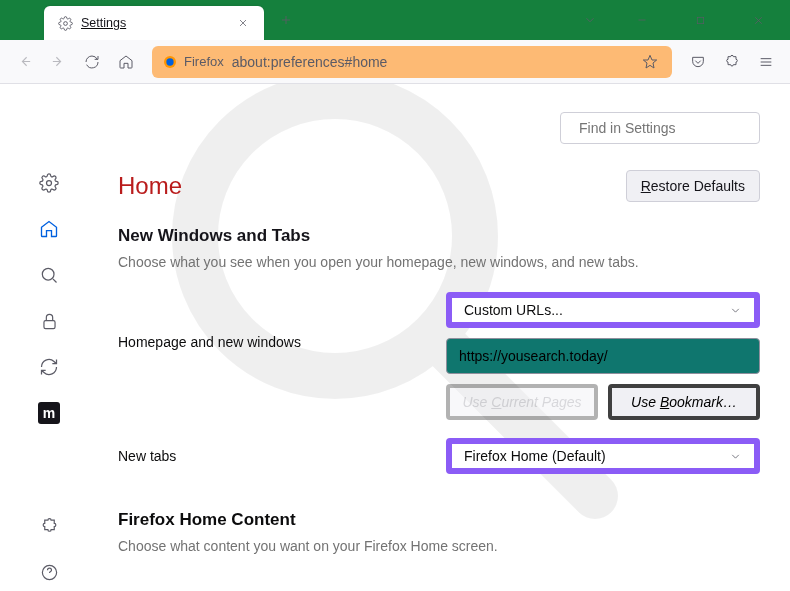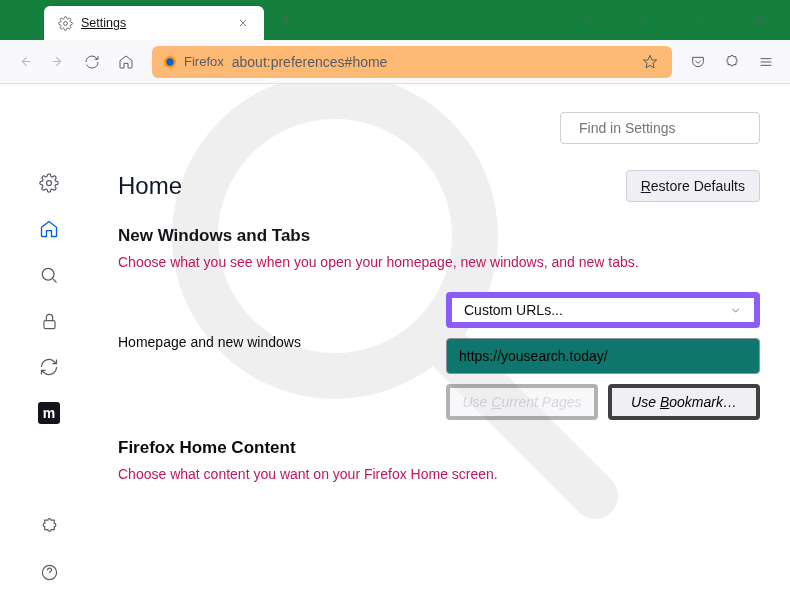--- a/index.html
+++ b/index.html
@@ -38,25 +38,25 @@
 .side-item.active { color: #0060df; }
 .side-gap { flex: 1; }
 
 .main { flex: 1; padding: 28px 30px 0 20px; position: relative; }
 
 .search-wrap { display: flex; justify-content: flex-end; margin-bottom: 26px; }
 .search-box { width: 200px; height: 32px; border: 1px solid #cfcfd8; border-radius: 4px; display: flex; align-items: center; padding: 0 10px; gap: 8px; }
 .search-box input { border: none; outline: none; flex: 1; font-size: 14px; color: #5b5b66; background: transparent; }
 
 .heading-row { display: flex; align-items: center; justify-content: space-between; margin-bottom: 24px; }
-.heading-row h1 { font-size: 24px; font-weight: 400; color: #0f172a; }
+.heading-row h1 { font-size: 24px; font-weight: 400; color: #b91c1c; }
 .restore-btn { height: 32px; padding: 0 14px; background: #f0f0f4; border: 1px solid #cfcfd8; border-radius: 4px; font-size: 14px; color: #15141a; display: flex; align-items: center; cursor: pointer; }
 
 .section-h { font-size: 17px; font-weight: 650; color: #15141a; margin-bottom: 8px; }
-.section-desc { font-size: 14px; color: #be185d; margin-bottom: 22px; }
+.section-desc { font-size: 14px; color: #737373; margin-bottom: 22px; }
 
 .form-block { margin-bottom: 18px; }
 .form-row { display: flex; align-items: flex-start; gap: 18px; margin-bottom: 12px; }
 .form-label { width: 310px; font-size: 14px; padding-top: 42px; }
 .form-controls { flex: 1; display: flex; flex-direction: column; gap: 10px; }
 .select-box { height: 36px; border: 6px solid #8b5cf6; border-radius: 4px; background: #fff; display: flex; align-items: center; padding: 0 12px; font-size: 14px; justify-content: space-between; }
 .select-box span.txt { }
 .text-input { height: 36px; border: 1px solid #8f8f9d; border-radius: 4px; padding: 0 12px; font-size: 14px; background: #0f766e; }
 .button-row { display: flex; gap: 10px; }
 .sec-btn { flex: 1; height: 36px; border: 4px solid #404040; border-radius: 4px; background: #f0f0f4; font-size: 14px; display: flex; align-items: center; justify-content: center; padding: 0 12px; white-space: nowrap; overflow: hidden; font-style: italic; }
@@ -269,17 +269,26 @@
             <button class="sec-btn">
                 <span>Use&nbsp;</span>
                 <span style="text-decoration:underline">B</span>
                 <span>ookmark…</span>
               </button>
           </div>
         </div>
       </div>
     </div>
 
+    <div class="row2">
+      <div class="form-label2">New tabs</div>
+      <div class="select-box" style="flex:1">
+        <span class="txt">Firefox Home (Default)</span>
+        <svg width="13" height="13" viewBox="0 0 24 24">
+            <path class="ico" d="M6 9l6 6 6-6"></path>
+          </svg>
+      </div>
+    </div>
 
     <div class="content-h">Firefox Home Content</div>
     <div class="section-desc">Choose what content you want on your Firefox Home screen.</div>
   </div>
 </div>
 
 </body></html>

